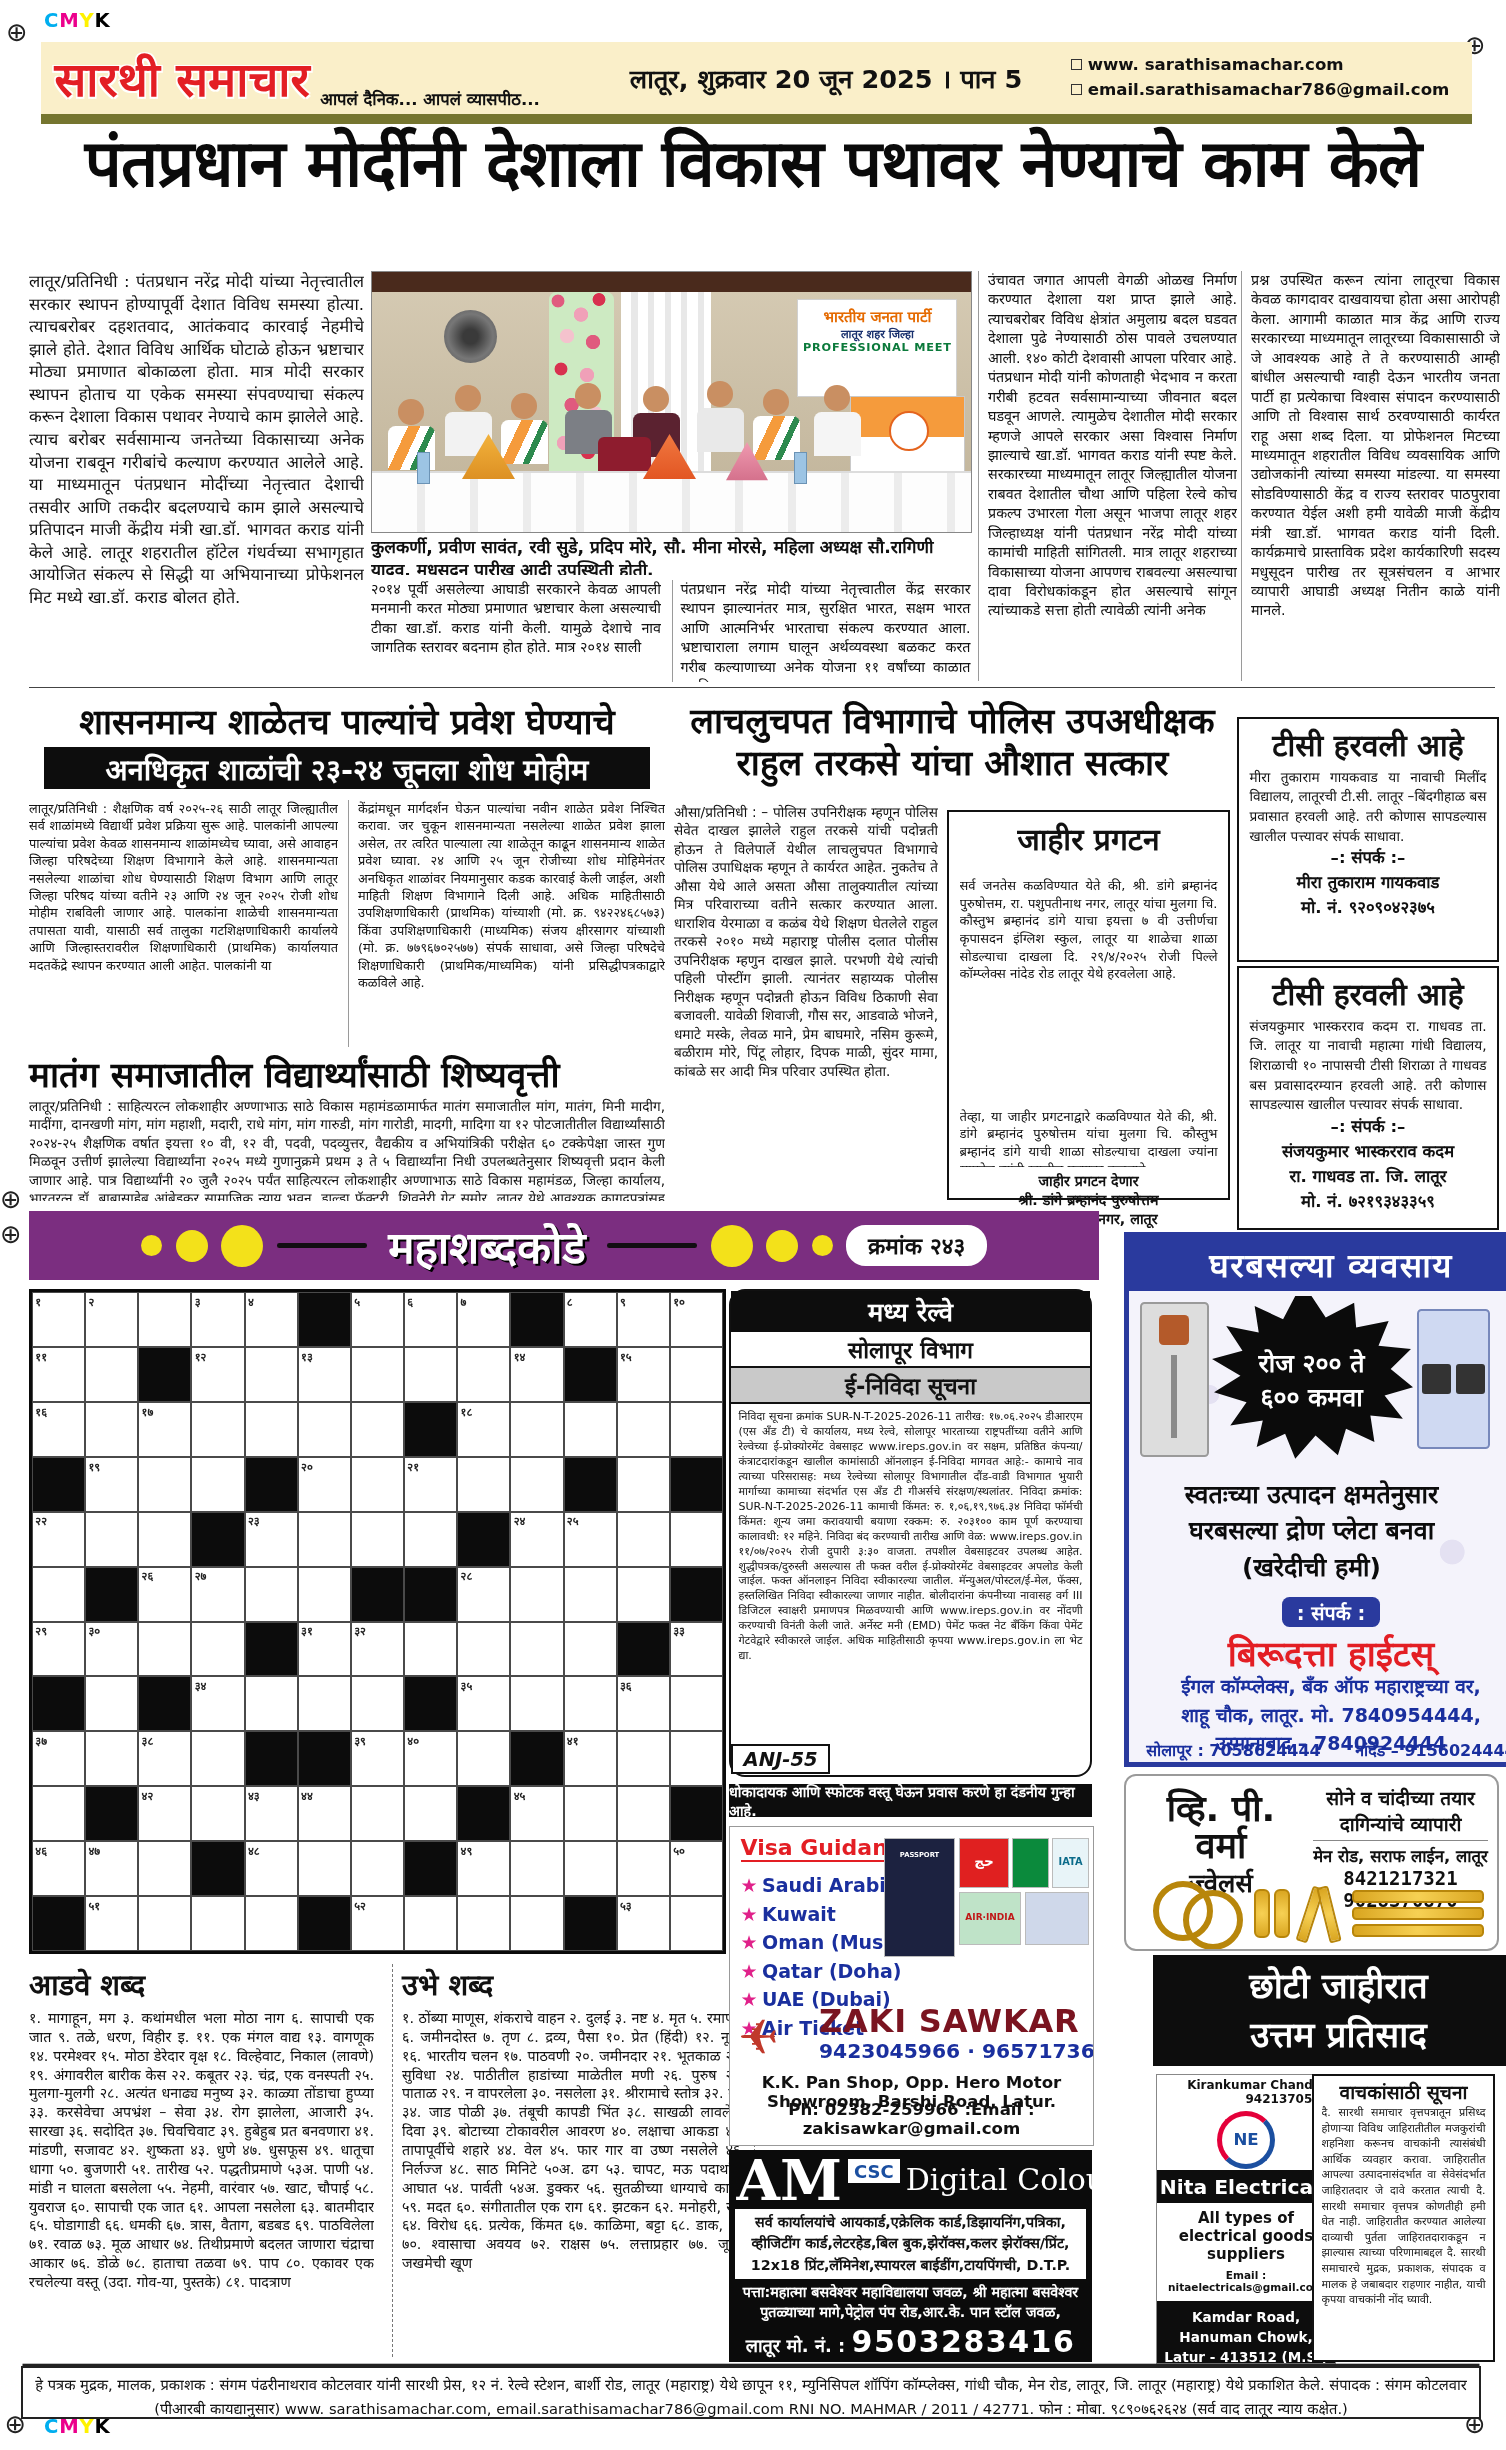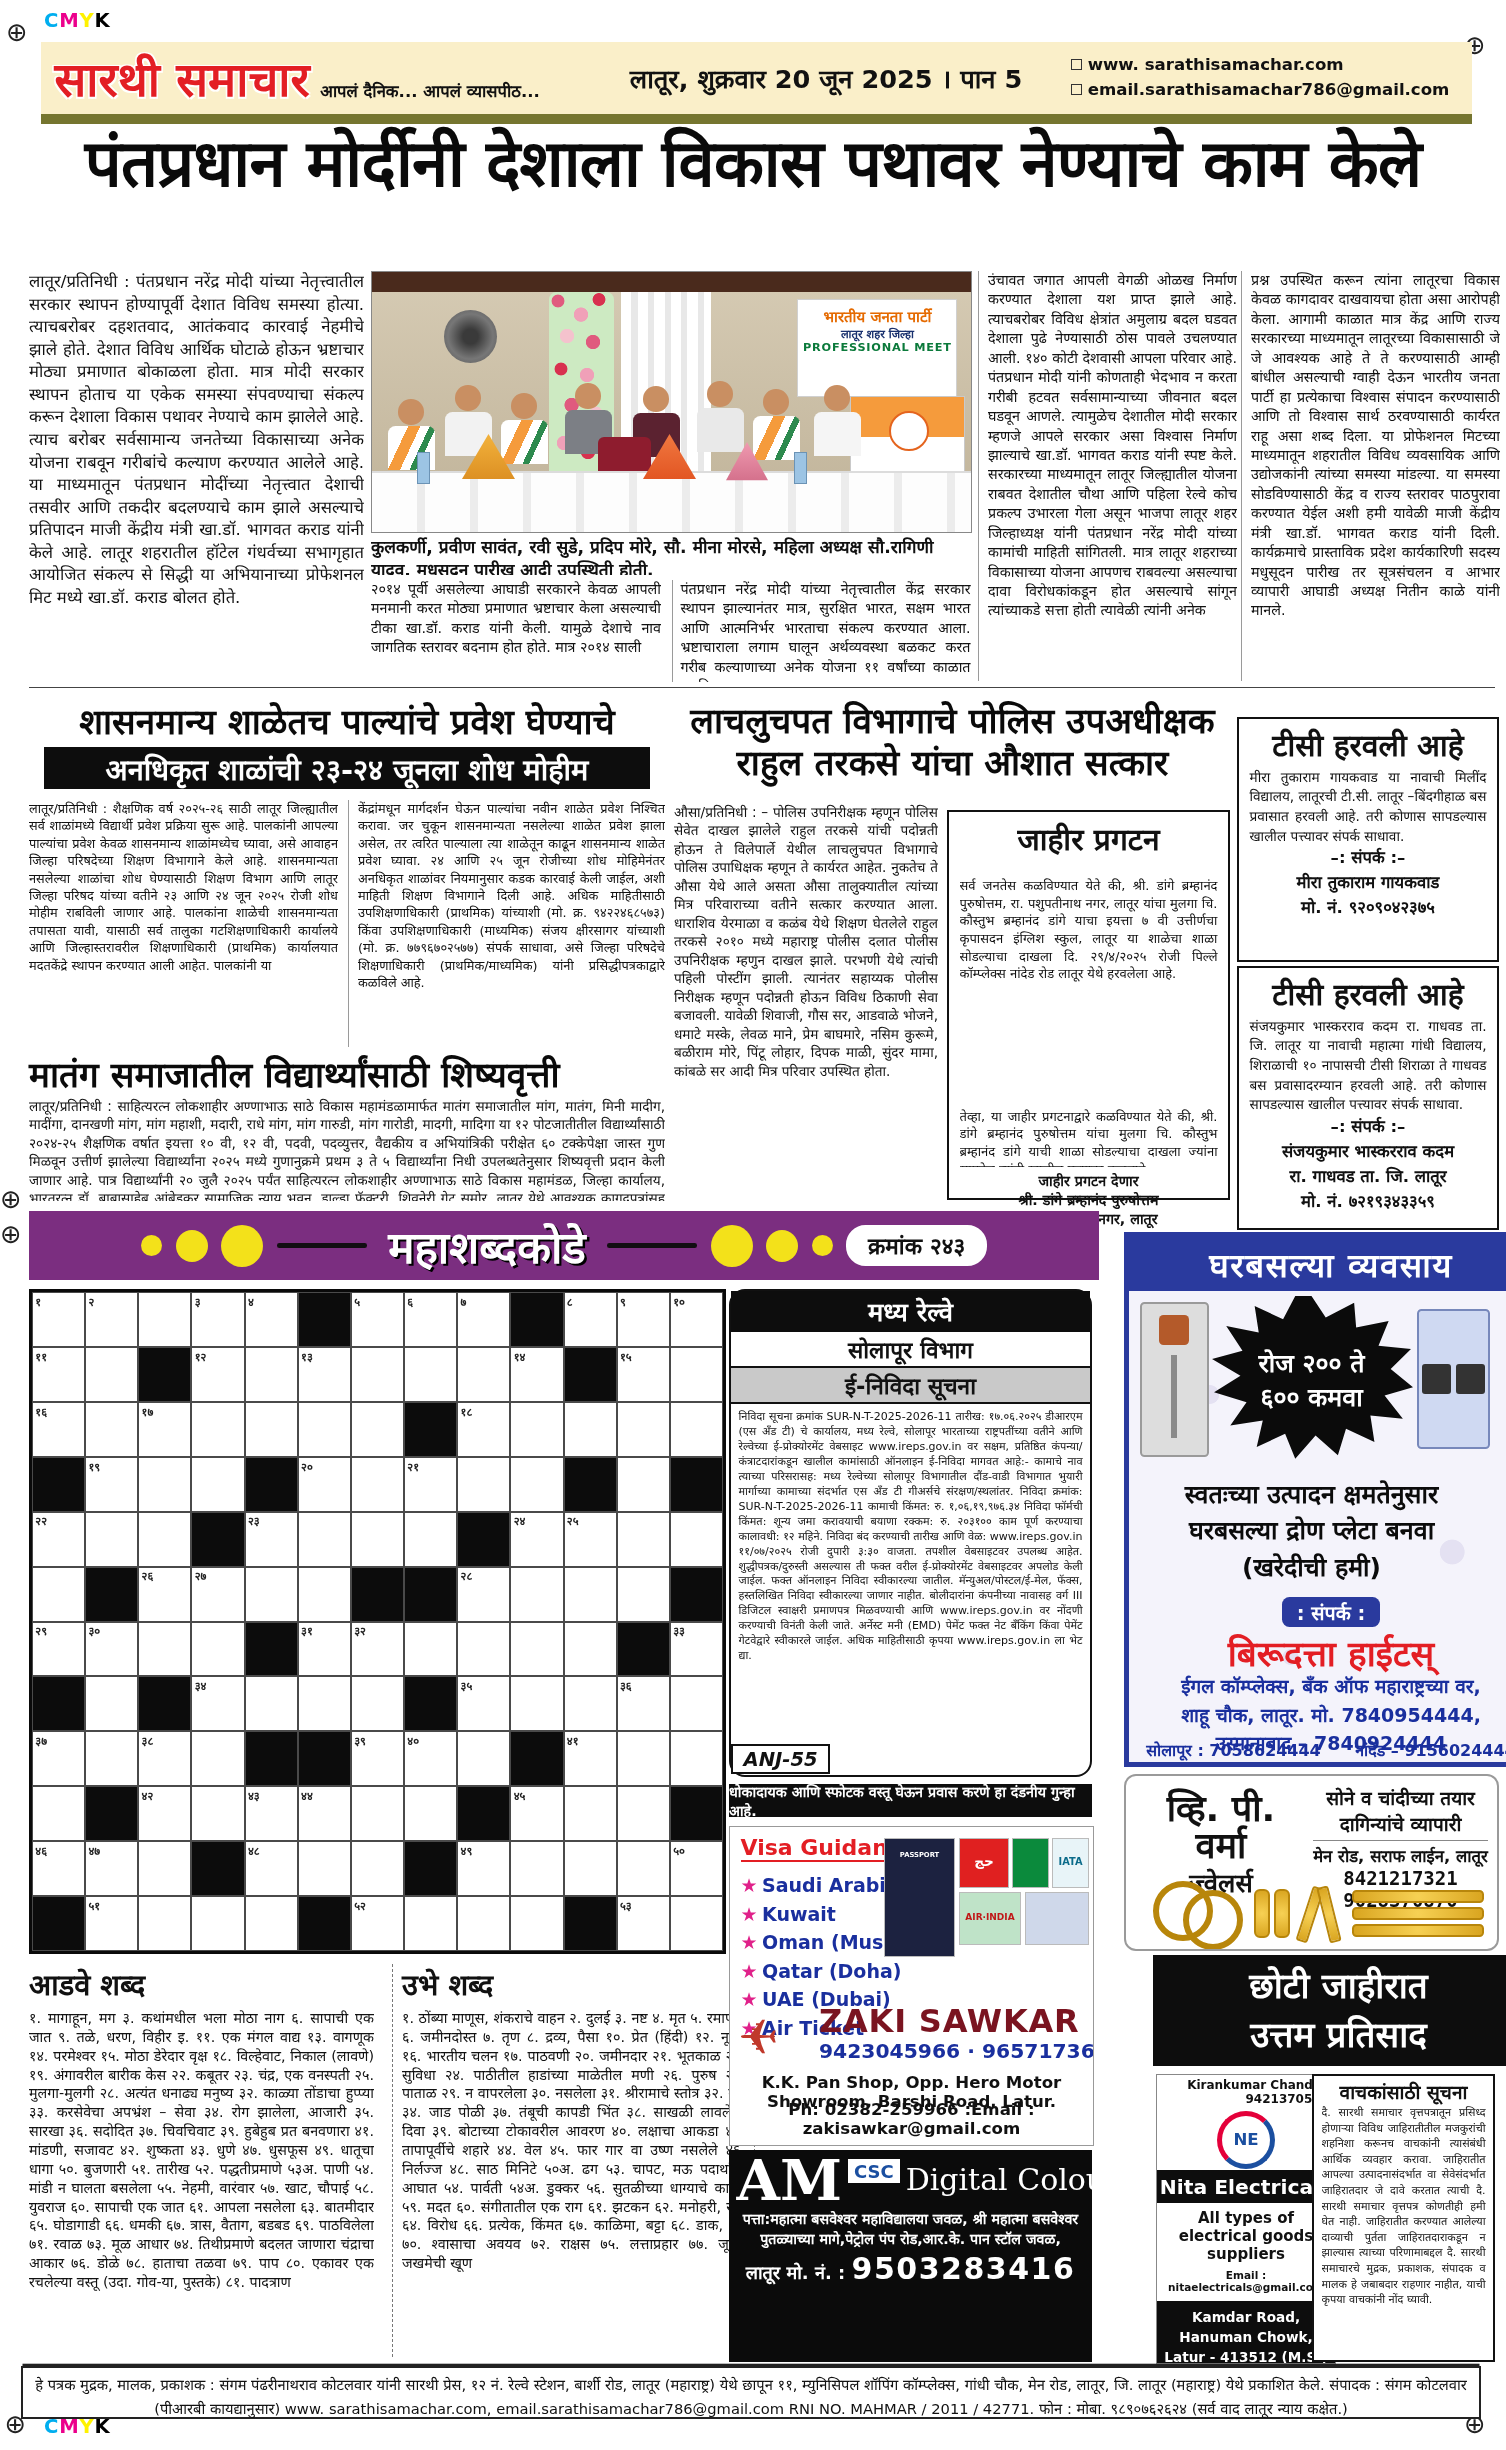--- a/index.html
+++ b/index.html
@@ -94,21 +94,21 @@
   <span class="reg" style="left:0px;top:1184px;">⊕</span>
   <span class="reg" style="left:0px;top:1219px;">⊕</span>
   <span class="reg" style="left:1467px;top:1199px;">⊕</span>
   <span class="reg" style="left:1467px;top:1234px;">⊕</span>
   <span class="reg" style="left:4.5px;top:2409px;">⊕</span>
   <span class="reg" style="left:1464px;top:2409px;">⊕</span>
   <div class="cmyk abs" style="left:44px;top:9px;"><span class="c">C</span><span class="m">M</span><span class="y">Y</span><span class="k">K</span></div>
   <div class="cmyk abs" style="left:44px;top:2415px;"><span class="c">C</span><span class="m">M</span><span class="y">Y</span><span class="k">K</span></div>
 
   <div class="abs masthead" style="left:41px;top:42px;width:1431px;height:72px;">
-    <div style="display:flex;align-items:center;margin-left:13.6px;">
+    <div style="display:flex;align-items:flex-end;margin-left:13.6px;">
       <span class="mh-title">सारथी समाचार</span>
       <span class="mh-tag">आपलं दैनिक... आपलं व्यासपीठ...</span>
     </div>
     <div class="mh-date" style="margin-left:90px;">लातूर, शुक्रवार 20 जून 2025 । पान 5</div>
     <div class="mh-contact" style="margin-left:auto;margin-right:22.6px;">
       <div><span class="bx"></span><span>www. sarathisamachar.com</span></div>
       <div><span class="bx"></span><span>email.sarathisamachar786@gmail.com</span></div>
     </div>
   </div>
   <div class="abs rule-olive" style="left:41px;top:114px;width:1431px;height:9.8px;"></div>
@@ -535,20 +535,25 @@
     <div style="position:absolute;left:6px;top:246px;width:351px;text-align:center;font-size:16.6px;font-weight:bold;">K.K. Pan Shop, Opp. Hero Motor Showroom, Barshi Road, Latur.</div>
     <div style="position:absolute;left:6px;top:273px;width:351px;text-align:center;font-size:16.6px;font-weight:bold;">Ph: 02382-259966 :Email : zakisawkar@gmail.com</div>
   </div>
 
   <div class="abs" style="left:729px;top:2150px;width:363px;height:212px;background:#0b0b0b;color:#fff;overflow:hidden;">
     <div style="display:flex;align-items:flex-start;padding:1.5px 7.5px 0;">
       <span class="am-serif" style="font-size:56px;font-weight:bold;line-height:1;">AM</span>
       <span style="background:#fff;color:#1b4fa0;font-weight:900;font-size:18px;padding:1.5px 6px;margin:7.5px 6px 0;">CSC</span>
       <span class="am-serif" style="font-size:30px;margin-top:10.5px;white-space:nowrap;">Digital Colour Xerox</span>
     </div>
+    <div style="background:#fff;color:#111;margin:1.5px 6px;padding:3px 6px;font-size:14.3px;font-weight:bold;text-align:center;line-height:1.5;">
+      <div>सर्व कार्यालयांचे आयकार्ड,एक्रेलिक कार्ड,डिझायनिंग,पत्रिका,</div>
+        <div>व्हीजिटींग कार्ड,लेटरहेड,बिल बुक,झेरॉक्स,कलर झेरॉक्स/प्रिंट,</div>
+        <div>12x18 प्रिंट,लॅमिनेश,स्पायरल बाईडींग,टायपिंगची, D.T.P.</div>
+    </div>
     <div style="font-size:14.3px;font-weight:bold;text-align:center;padding:1.5px 9px;line-height:1.4;">पत्ता:महात्मा बसवेश्वर महाविद्यालया जवळ, श्री महात्मा बसवेश्वर पुतळ्याच्या मागे,पेट्रोल पंप रोड,आर.के. पान स्टॉल जवळ,</div>
     <div style="text-align:center;font-size:18px;font-weight:bold;">
       <span>लातूर मो. नं. :</span> <span style="font-size:30px;font-weight:900;letter-spacing:1.5px;">9503283416</span>
     </div>
   </div>
 
   <div class="abs gh-border" style="left:1124px;top:1232px;width:414px;height:535px;box-sizing:border-box;">
     <div class="gh-head">घरबसल्या व्यवसाय</div>
     <div class="abs" style="left:10.5px;top:65px;width:65px;height:151px;background:#ddd;border:2.3px solid #9a9a9a;border-radius:4.5px;">
       <div style="margin:10.5px auto;width:30px;height:30px;background:#b45a2a;border-radius:4.5px;"></div>

